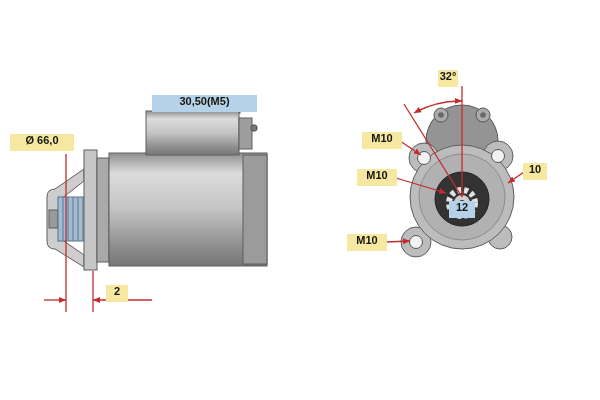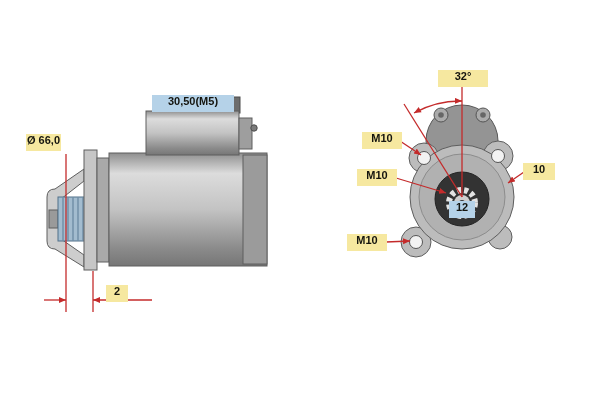--- a/index.html
+++ b/index.html
@@ -98,23 +98,23 @@
       <line x1="462" y1="197" x2="462" y2="86"></line>
       <line x1="462" y1="197" x2="404" y2="104"></line>
       <path d="M414,113 A95,95 0 0 1 462,101" marker-start="url(#arrL)" marker-end="url(#arrR)"></path>
       <line x1="400" y1="141" x2="421" y2="155" marker-end="url(#arrR)"></line>
       <line x1="396" y1="178" x2="446" y2="193" marker-end="url(#arrR)"></line>
       <line x1="386" y1="242" x2="410" y2="241" marker-end="url(#arrR)"></line>
       <line x1="524" y1="172" x2="508" y2="183" marker-end="url(#arrR)"></line>
     </g>
   </svg>
 
-  <div class="lbl blue" style="left:152px;top:95px;width:82px">30,50(M5)</div>
-  <div class="lbl yellow" style="left:26px;top:134px;width:35px">Ø 66,0</div>
+  <div class="lbl blue" style="left:152px;top:95px;width:105px">30,50(M5)</div>
+  <div class="lbl yellow" style="left:10px;top:134px;width:64px">Ø 66,0</div>
   <div class="lbl yellow" style="left:106px;top:285px;width:22px">2</div>
-  <div class="lbl yellow" style="left:438px;top:70px;width:50px">32°</div>
+  <div class="lbl yellow" style="left:438px;top:70px;width:20px">32°</div>
   <div class="lbl yellow" style="left:362px;top:132px;width:40px">M10</div>
   <div class="lbl yellow" style="left:357px;top:169px;width:40px">M10</div>
   <div class="lbl yellow" style="left:347px;top:234px;width:40px">M10</div>
-  <div class="lbl yellow" style="left:523px;top:163px;width:32px">10</div>
+  <div class="lbl yellow" style="left:523px;top:163px;width:24px">10</div>
   <div class="lbl blue" style="left:449px;top:201px;width:26px">12</div>
 
 </div>
 
 </body></html>

